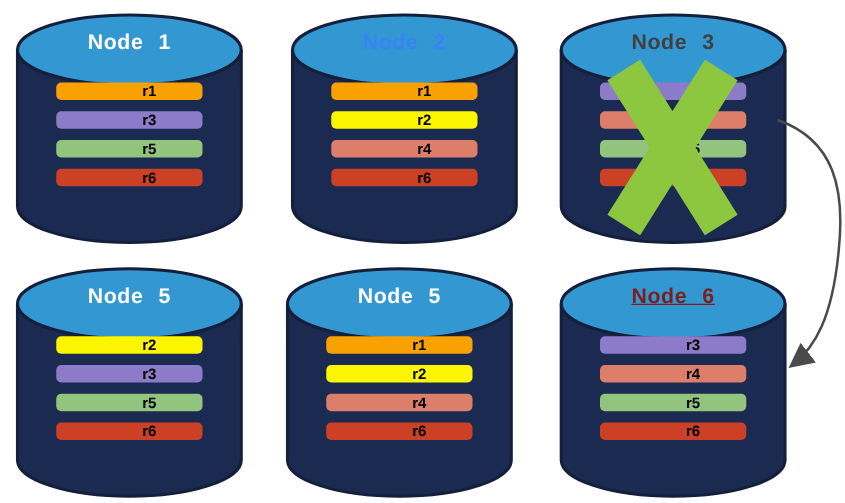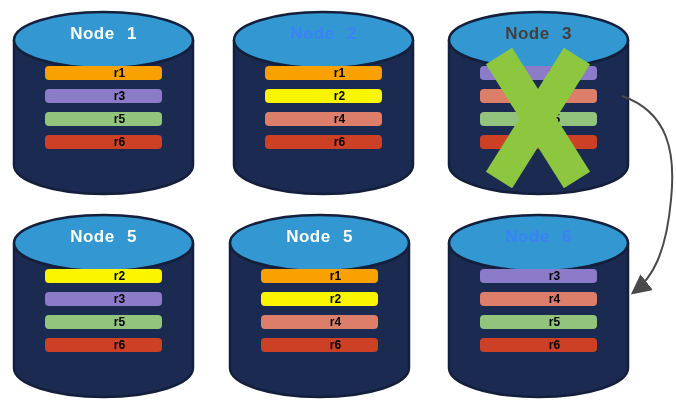--- a/index.html
+++ b/index.html
@@ -152,21 +152,21 @@
           <div class="bar" style="background: rgb(221, 126, 107); color: rgb(0, 0, 0);">r4</div>
           <div class="bar" style="background: rgb(204, 65, 37); color: rgb(0, 0, 0);">r6</div>
         </div>
 
   </div>
       <div class="node" style="left: 447px; top: 211px;">
     <svg class="cyl" viewBox="0 0 183 191" xmlns="http://www.w3.org/2000/svg">
       <path class="cyl-body" d="M 2 32 L 2 157 A 89.5 29 0 0 0 181 157 L 181 32 A 89.5 28 0 0 1 2 32 Z" style="fill: rgb(27, 42, 80); stroke: rgb(20, 31, 60);"></path>
       <ellipse class="cyl-top" cx="91.5" cy="32" rx="89.5" ry="28" style="fill: rgb(51, 152, 209); stroke: rgb(20, 31, 60);"></ellipse>
     </svg>
-    <div class="node-title" style="color: #3b82f6;">Node 6</div>
+    <div class="node-title" style="color: #7f1d1d; text-decoration: underline;">Node 6</div>
     <div class="bars">
           <div class="bar" style="background: rgb(140, 123, 200); color: rgb(0, 0, 0);">r3</div>
           <div class="bar" style="background: rgb(221, 126, 107); color: rgb(0, 0, 0);">r4</div>
           <div class="bar" style="background: rgb(147, 196, 125); color: rgb(0, 0, 0);">r5</div>
           <div class="bar" style="background: rgb(204, 65, 37); color: rgb(0, 0, 0);">r6</div>
         </div>
 
   </div>
     </div>
 

